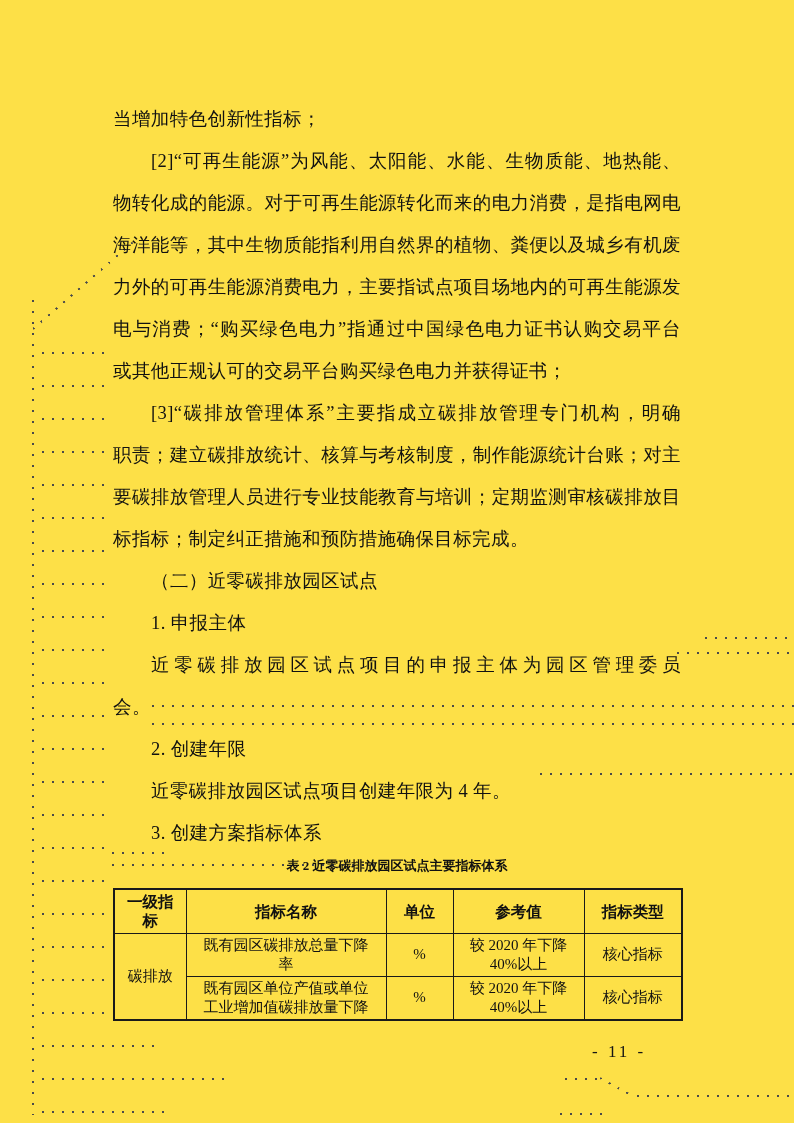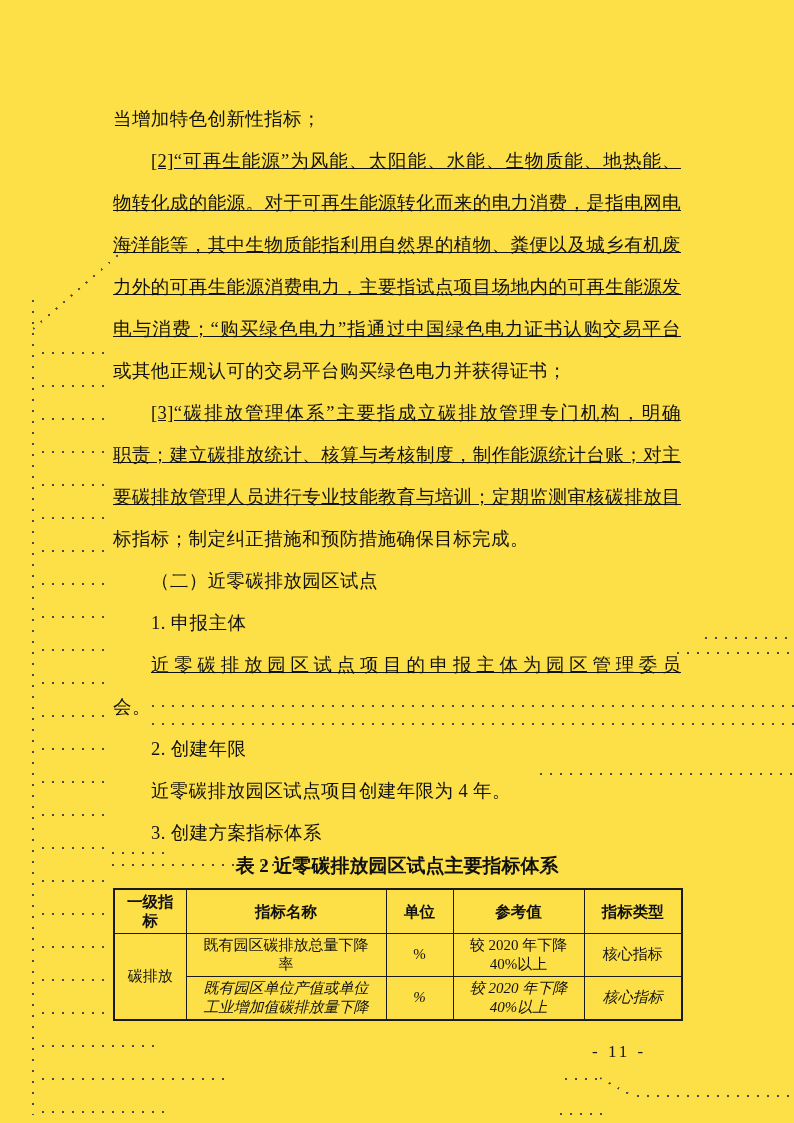--- a/index.html
+++ b/index.html
@@ -11,46 +11,46 @@
     font-family: "Liberation Serif", "DejaVu Serif", serif;
     overflow: hidden;
   }
   
   .body-text {
     position: absolute; left: 113px; top: 98px; width: 568px;
     font-size: 18.5px; letter-spacing: 0.4px;
   }
   .ln { height: 42px; line-height: 42px; }
   .ln.ind { text-indent: 38px; }
-  .ln.fill { text-align: justify; text-align-last: justify; text-decoration: underline; }
+  .ln.fill { text-align: justify; text-align-last: justify; }
   
   .tbl-caption {
     position: absolute; left: 113px; top: 848px; width: 568px;
     height: 36px; line-height: 36px;
-    text-align: center; font-weight: 700; font-size: 19px;
+    text-align: center; font-weight: 700; font-size: 13px;
   }
   
   table.ind-table {
     position: absolute; left: 113px; top: 888px; width: 568px;
     border-collapse: collapse; table-layout: fixed;
     border: 2px solid #1a1a1a;
     padding-left: 32px;
   }
   table.ind-table th, table.ind-table td {
     border: 1px solid #1a1a1a;
     text-align: center; vertical-align: middle;
     line-height: 19px; padding: 0 4px;
     overflow: hidden;
   }
   table.ind-table th { font-size: 15.5px; font-weight: 700; padding: 0 6px; }
   table.ind-table td { font-size: 15px; }
   table.ind-table td.c-name { padding: 0 14px; }
   tr.hrow { height: 44px; }
   tr.r1 { height: 43px; }
-  tr.r2 { height: 44px; font-style: italic; }
+  tr.r2 { height: 44px; }
   
   .page-number {
     position: absolute; left: 592px; top: 1042px;
     font-size: 17px; letter-spacing: 3px; color: #151515;
   }
   
   .hdots {
     position: absolute; height: 2px;
     background: repeating-linear-gradient(90deg, #4a4a4a 0 2px, transparent 2px 10px);
   }

